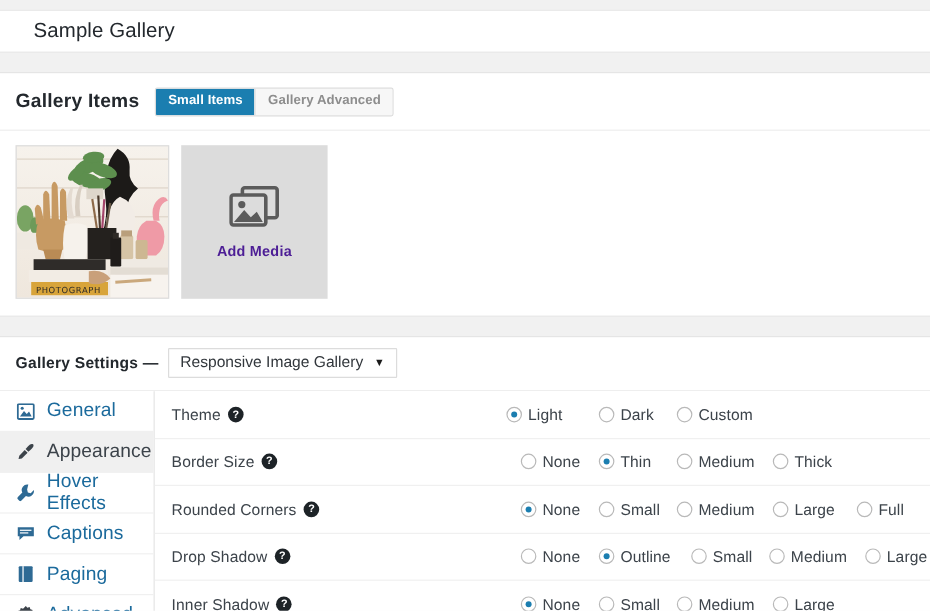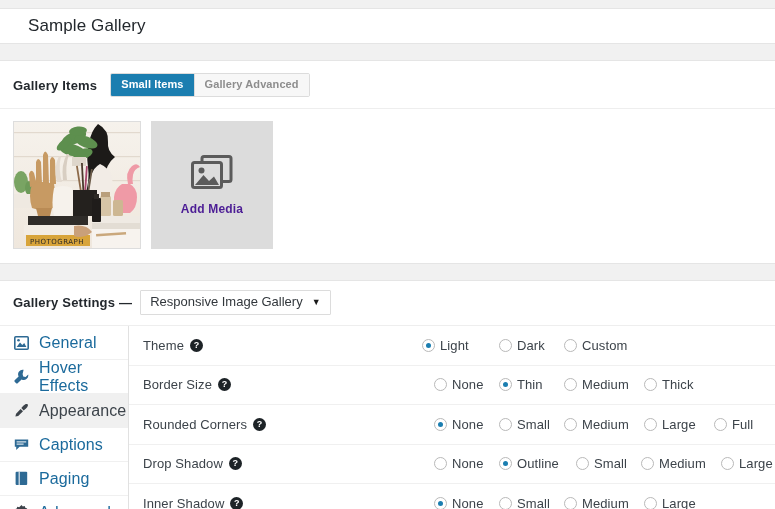--- a/index.html
+++ b/index.html
@@ -47,21 +47,21 @@
   .gallery-items-panel {
     margin-top: 16px;
   }
   .gi-header {
     display: flex;
     align-items: center;
     padding: 12px 0 11px 13px;
     border-bottom: 1px solid #eeeeee;
   }
   .gi-header-label {
-    font-size: 13px;
+    font-size: 16px;
     font-weight: bold;
     color: #23282d;
     margin-right: 13px;
     letter-spacing: .2px;
   }
   .tab-group {
     display: flex;
     border: 1px solid #dcdcdc;
     border-radius: 2px;
     overflow: hidden;
@@ -407,37 +407,37 @@
         <span class="side-icon">
           <svg width="15" height="14" viewBox="0 0 15 14">
             <rect x="0.8" y="0.8" width="13.4" height="12.4" rx="1" fill="none" stroke="#2e6a94" stroke-width="1.6"></rect>
             <path d="M2.6 11 L6 6.4 L8.3 9 L10.2 7 L12.4 11 Z" fill="#2e6a94"></path>
             <circle cx="4.5" cy="4.2" r="1.3" fill="#2e6a94"></circle>
           </svg>
         </span>
         <span class="side-label">General</span>
       </div>
 
-      <div class="side-item">
-        <span class="side-icon">
-          <svg width="15" height="15" viewBox="0 0 15 15">
-            <path d="M9.6 0.8 A4.6 4.6 0 0 0 4.6 7.4 L0.9 11.1 A1.4 1.4 0 0 0 0.9 13.1 L1.9 14.1 A1.4 1.4 0 0 0 3.9 14.1 L7.6 10.4 A4.6 4.6 0 0 0 14.2 5.4 L11.6 8 L9.2 7.4 L8.6 5 Z" fill="#2e6a94"></path>
-          </svg>
-        </span>
-        <span class="side-label">Hover Effects</span>
-      </div>
-
       <div class="side-item active">
         <span class="side-icon">
           <svg width="15" height="15" viewBox="0 0 15 15">
             <path d="M13.6 1.3 C12.4 0.4 10.9 1.2 9.6 2.6 L7.3 5.1 L9.7 7.5 L12.2 5.2 C13.6 3.9 14.5 2.3 13.6 1.3 Z" fill="#3c434a"></path>
             <path d="M6.6 5.9 L9 8.3 L4.2 13 L1.4 13.6 L2.1 10.7 Z" fill="#3c434a"></path>
           </svg>
         </span>
         <span class="side-label">Appearance</span>
+      </div>
+
+      <div class="side-item">
+        <span class="side-icon">
+          <svg width="15" height="15" viewBox="0 0 15 15">
+            <path d="M9.6 0.8 A4.6 4.6 0 0 0 4.6 7.4 L0.9 11.1 A1.4 1.4 0 0 0 0.9 13.1 L1.9 14.1 A1.4 1.4 0 0 0 3.9 14.1 L7.6 10.4 A4.6 4.6 0 0 0 14.2 5.4 L11.6 8 L9.2 7.4 L8.6 5 Z" fill="#2e6a94"></path>
+          </svg>
+        </span>
+        <span class="side-label">Hover Effects</span>
       </div>
 
       <div class="side-item">
         <span class="side-icon">
           <svg width="15" height="14" viewBox="0 0 15 14">
             <path d="M0.8 1.4 h13.4 v7.4 h-8.6 l-3.4 3.2 v-3.2 h-1.4 z" fill="#2e6a94"></path>
             <rect x="2.6" y="3.4" width="9.6" height="1" fill="#ffffff"></rect>
             <rect x="2.6" y="5.6" width="7" height="1" fill="#ffffff"></rect>
           </svg>
         </span>

